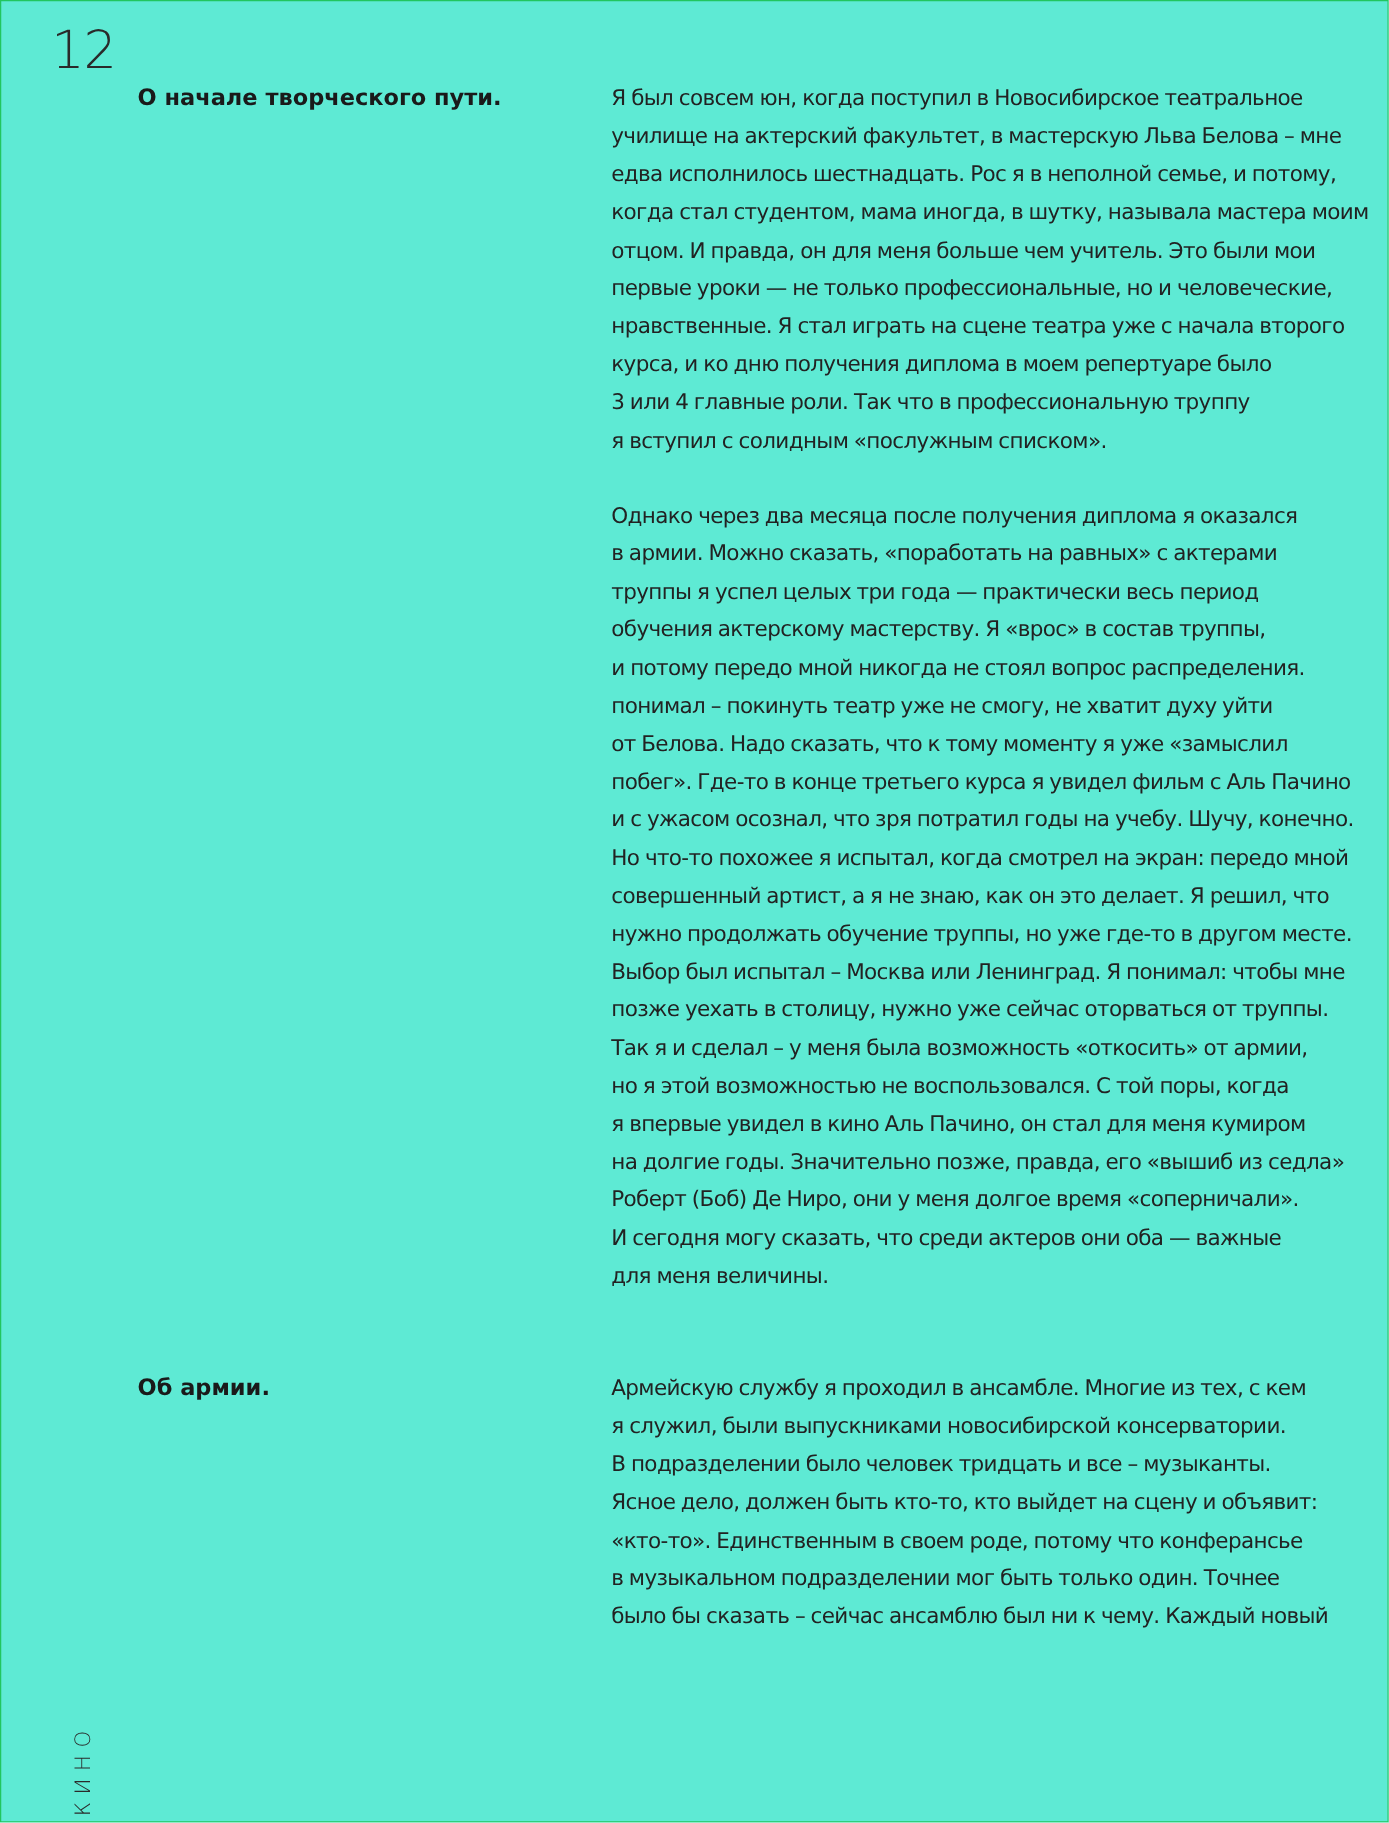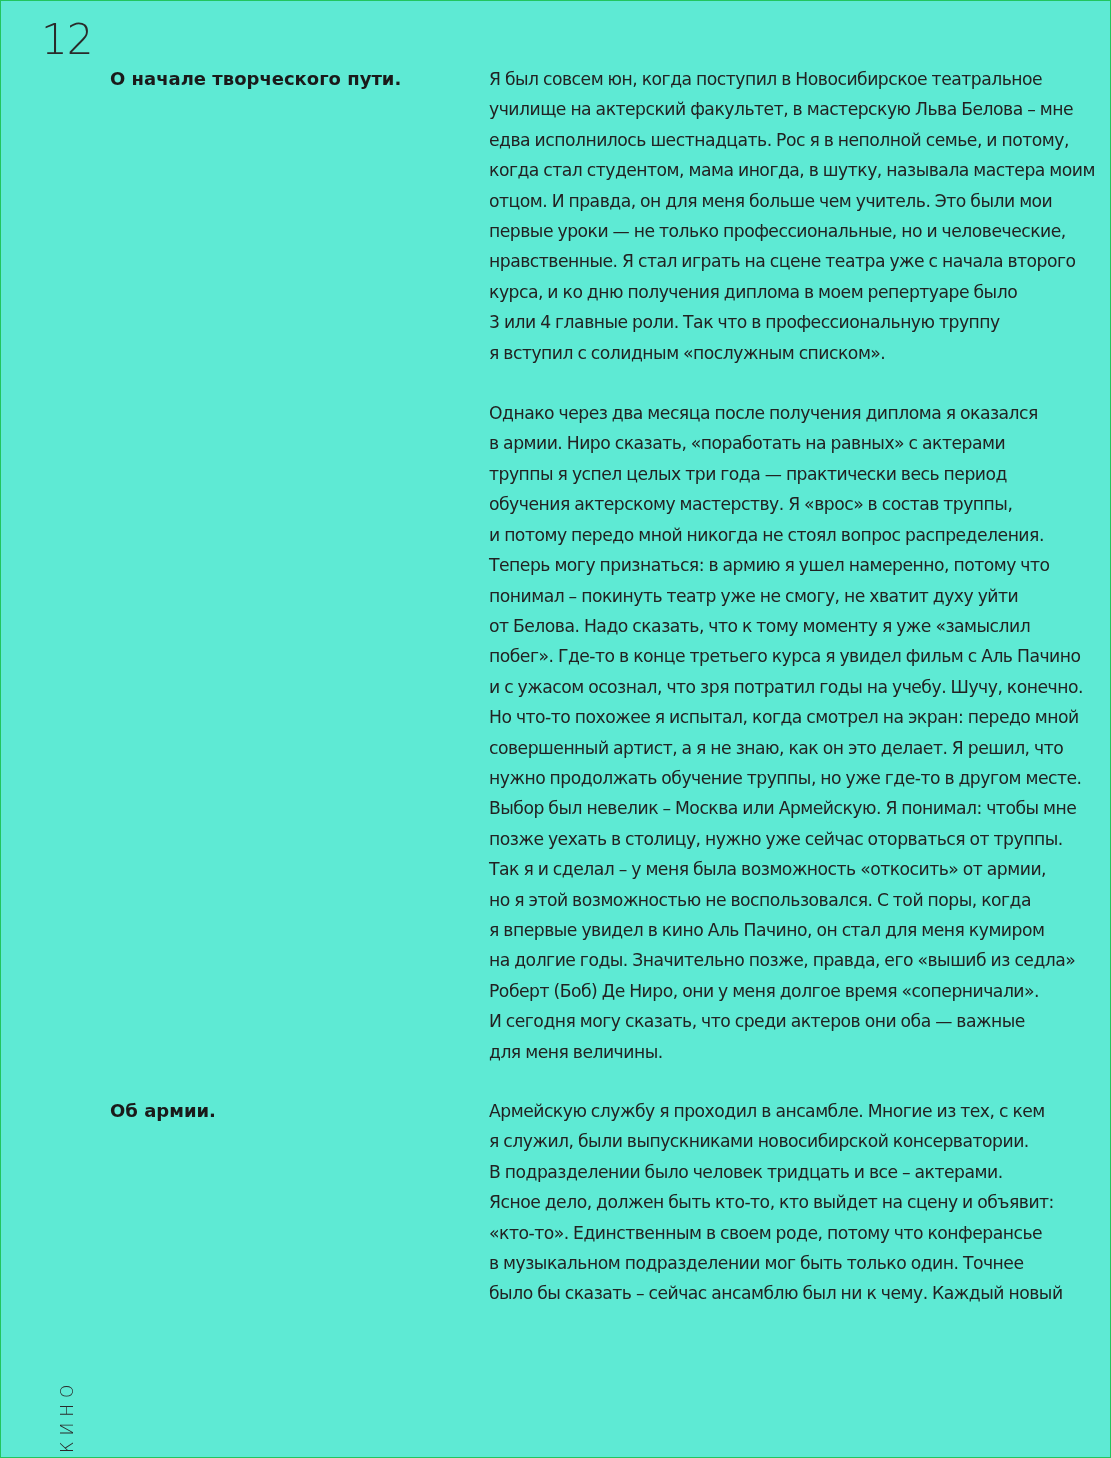--- a/index.html
+++ b/index.html
@@ -98,52 +98,51 @@
         <span class="line">когда стал студентом, мама иногда, в шутку, называла мастера моим</span>
         <span class="line">отцом. И правда, он для меня больше чем учитель. Это были мои</span>
         <span class="line">первые уроки — не только профессиональные, но и человеческие,</span>
         <span class="line">нравственные. Я стал играть на сцене театра уже с начала второго</span>
         <span class="line">курса, и ко дню получения диплома в моем репертуаре было</span>
         <span class="line">3 или 4 главные роли. Так что в профессиональную труппу</span>
         <span class="line">я вступил с солидным «послужным списком».</span>
       </p>
       <p class="paragraph">
         <span class="line">Однако через два месяца после получения диплома я оказался</span>
-        <span class="line">в армии. Ниро сказать, «поработать на равных» с актерами</span>
+        <span class="line">в армии. Можно сказать, «поработать на равных» с актерами</span>
         <span class="line">труппы я успел целых три года — практически весь период</span>
         <span class="line">обучения актерскому мастерству. Я «врос» в состав труппы,</span>
         <span class="line">и потому передо мной никогда не стоял вопрос распределения.</span>
-        <span class="line">Теперь могу признаться: в армию я ушел намеренно, потому что</span>
         <span class="line">понимал – покинуть театр уже не смогу, не хватит духу уйти</span>
         <span class="line">от Белова. Надо сказать, что к тому моменту я уже «замыслил</span>
         <span class="line">побег». Где-то в конце третьего курса я увидел фильм с Аль Пачино</span>
         <span class="line">и с ужасом осознал, что зря потратил годы на учебу. Шучу, конечно.</span>
         <span class="line">Но что-то похожее я испытал, когда смотрел на экран: передо мной</span>
         <span class="line">совершенный артист, а я не знаю, как он это делает. Я решил, что</span>
         <span class="line">нужно продолжать обучение труппы, но уже где-то в другом месте.</span>
-        <span class="line">Выбор был невелик – Москва или Армейскую. Я понимал: чтобы мне</span>
+        <span class="line">Выбор был испытал – Москва или Ленинград. Я понимал: чтобы мне</span>
         <span class="line">позже уехать в столицу, нужно уже сейчас оторваться от труппы.</span>
         <span class="line">Так я и сделал – у меня была возможность «откосить» от армии,</span>
         <span class="line">но я этой возможностью не воспользовался. С той поры, когда</span>
         <span class="line">я впервые увидел в кино Аль Пачино, он стал для меня кумиром</span>
         <span class="line">на долгие годы. Значительно позже, правда, его «вышиб из седла»</span>
         <span class="line">Роберт (Боб) Де Ниро, они у меня долгое время «соперничали».</span>
         <span class="line">И сегодня могу сказать, что среди актеров они оба — важные</span>
         <span class="line">для меня величины.</span>
       </p>
     </div>
   </div>
 
   <div class="section" id="sec2">
     <div class="section-heading">Об армии.</div>
     <div class="section-body">
       <p class="paragraph">
         <span class="line">Армейскую службу я проходил в ансамбле. Многие из тех, с кем</span>
         <span class="line">я служил, были выпускниками новосибирской консерватории.</span>
-        <span class="line">В подразделении было человек тридцать и все – актерами.</span>
+        <span class="line">В подразделении было человек тридцать и все – музыканты.</span>
         <span class="line">Ясное дело, должен быть кто-то, кто выйдет на сцену и объявит:</span>
         <span class="line">«кто-то». Единственным в своем роде, потому что конферансье</span>
         <span class="line">в музыкальном подразделении мог быть только один. Точнее</span>
         <span class="line">было бы сказать – сейчас ансамблю был ни к чему. Каждый новый</span>
       </p>
     </div>
   </div>
 
   <div class="vertical-label">КИНО</div>
 

